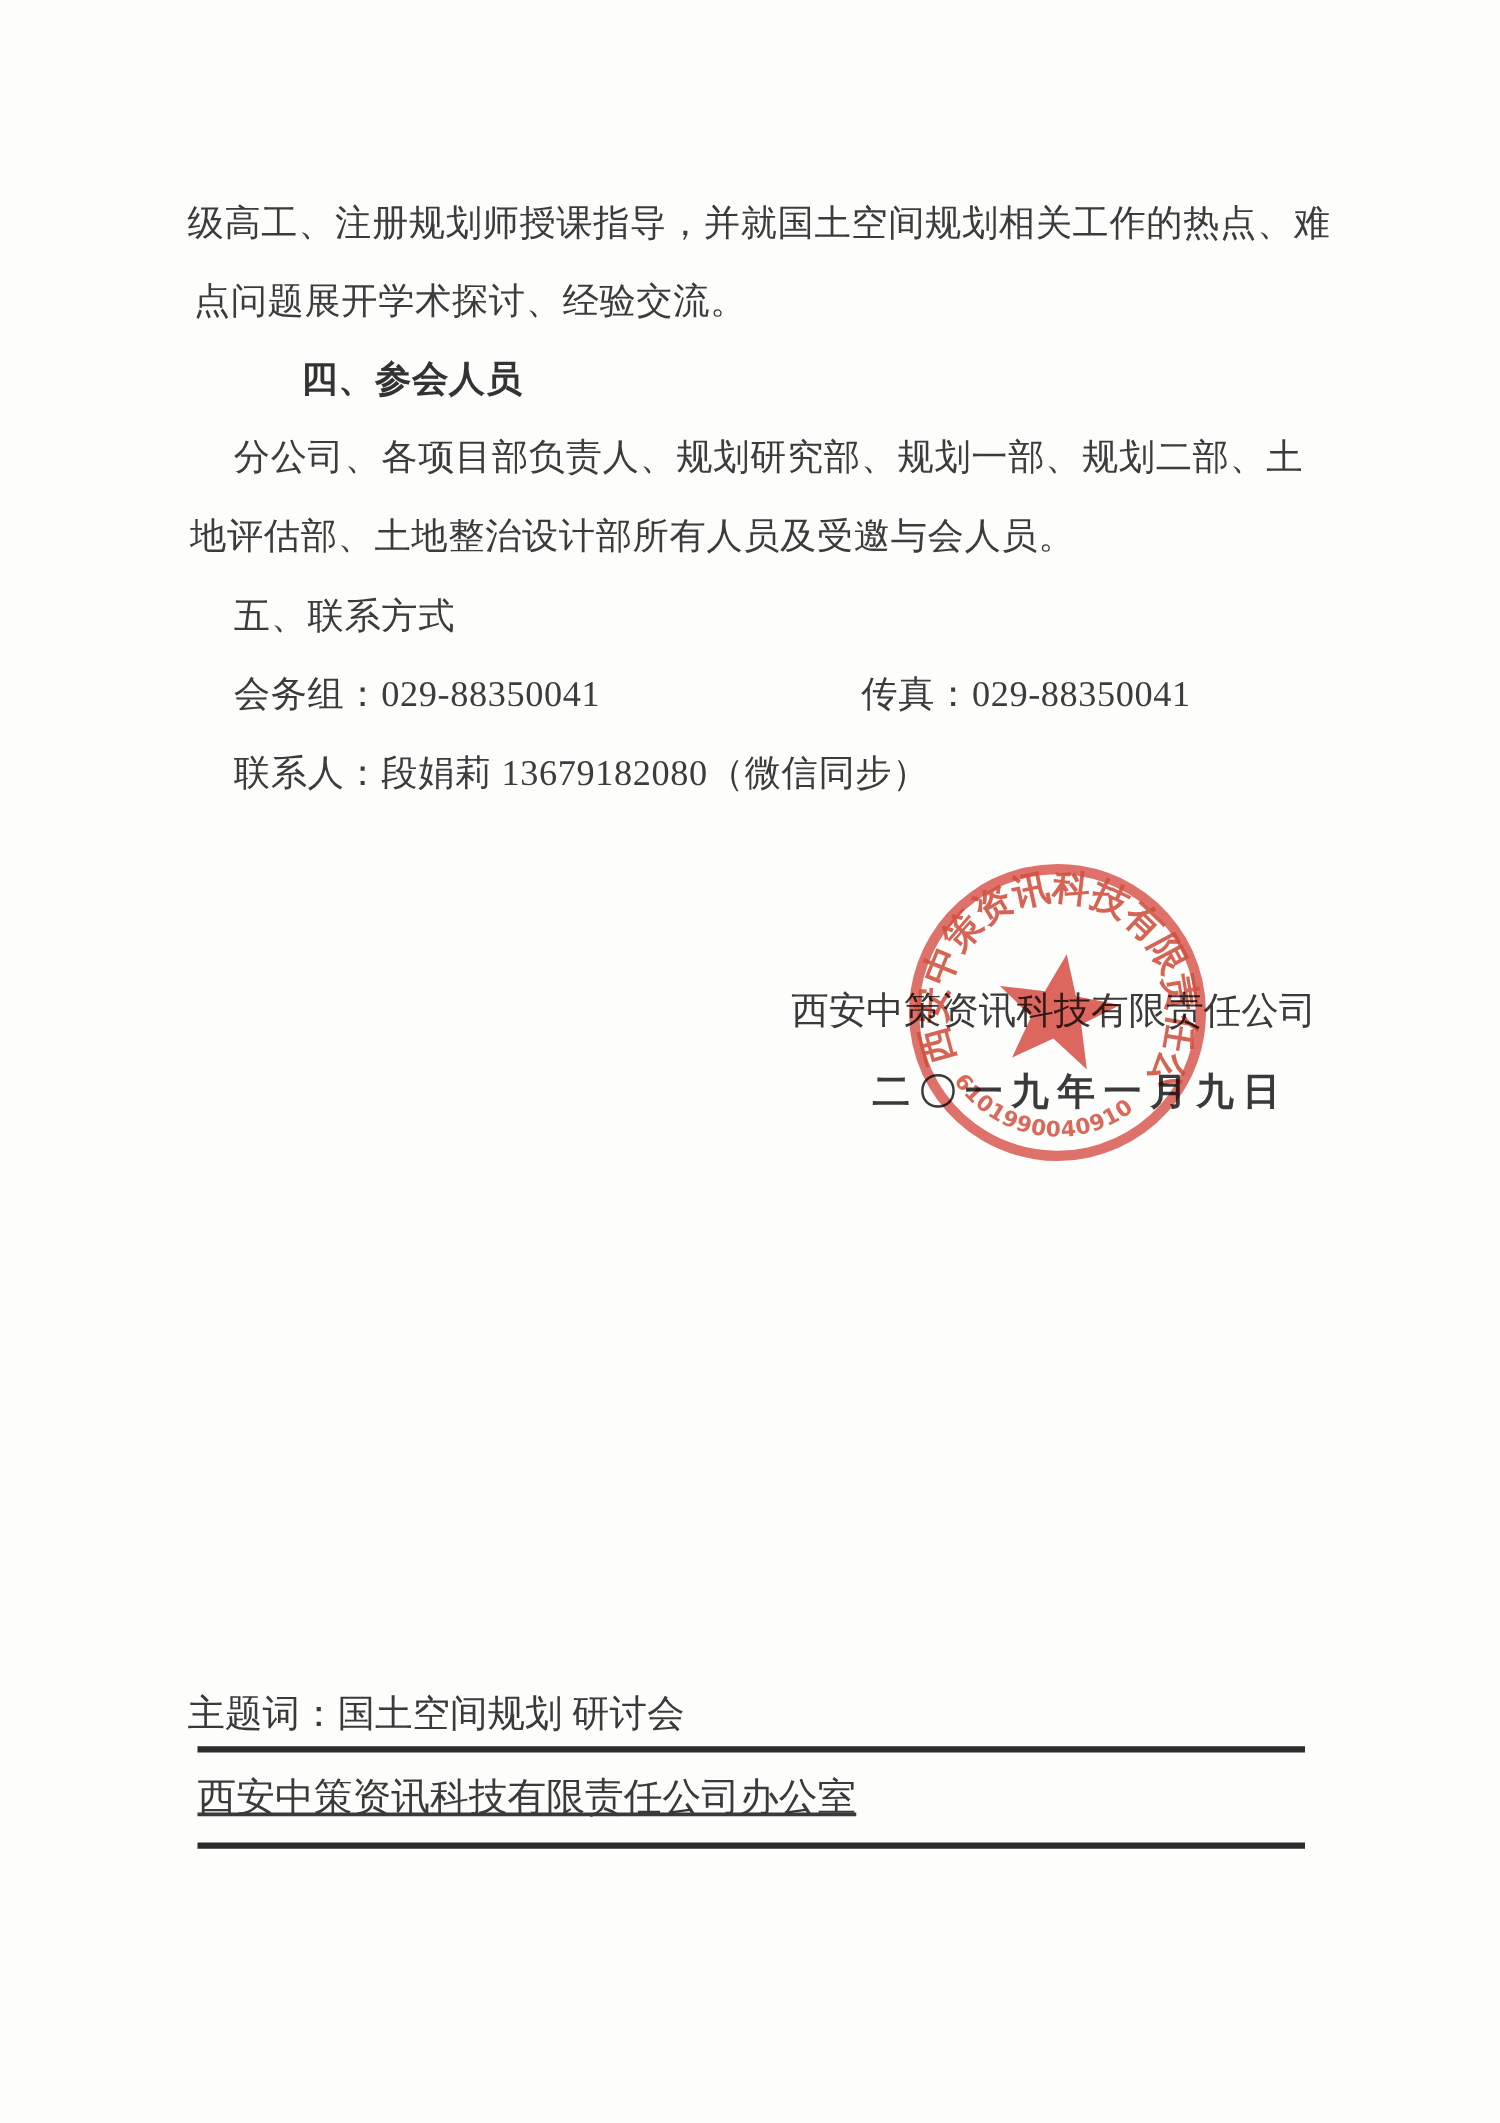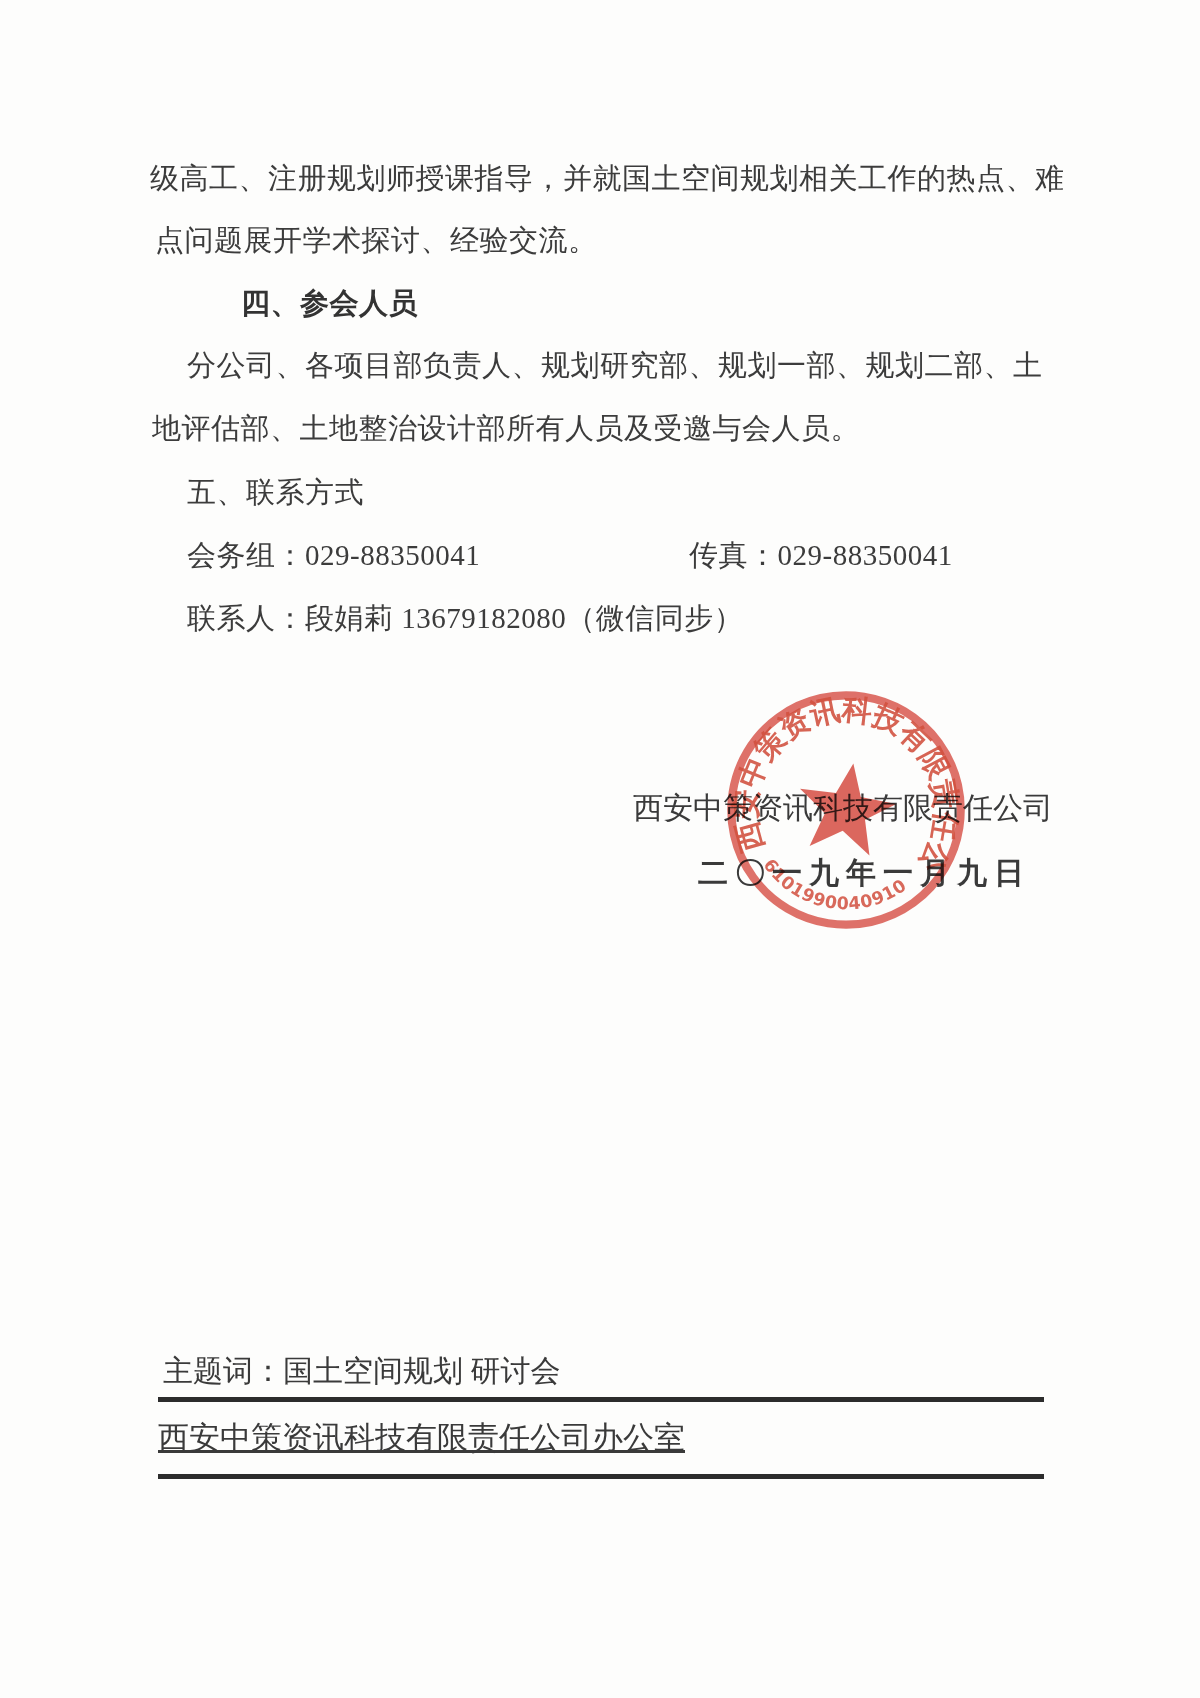--- a/index.html
+++ b/index.html
@@ -81,21 +81,21 @@
       <text font-size="29" fill="#d0422f" opacity="0.88" font-weight="bold" font-family="Liberation Serif, serif">
         <textPath href="#seal-arc-top" startOffset="2" textLength="400" lengthAdjust="spacing">西安中策资讯科技有限责任公司</textPath>
       </text>
       <polygon opacity="0.88" fill="#d5463a" points="125,79 137.3,110.2 172.6,111.5 144.8,131.4 154.6,165.4 125,145.5 95.4,165.4 105.2,131.4 77.4,111.5 112.7,110.2"></polygon>
       <text font-size="17" fill="#d0422f" opacity="0.85" font-weight="bold" font-family="DejaVu Sans, sans-serif">
         <textPath href="#seal-arc-bottom" startOffset="4" textLength="160" lengthAdjust="spacing">6101990040910</textPath>
       </text>
     </g>
   </svg>
 
-  <div class="footer-line" style="left:163px; top:1351px; font-size:30px;">主题词：国土空间规划 研讨会</div>
+  <div class="footer-line" style="left:150px; top:1351px; font-size:30px;">主题词：国土空间规划 研讨会</div>
 
   <div class="rule" style="top:1397px;"></div>
 
   <div class="footer-line issuer-row" style="left:158px; top:1417px;text-decoration:underline;">
     <span>西安中策资讯科技有限责任公司办公室</span>
     <span class="issuer-gap"></span>
   </div>
 
   <div class="rule" style="top:1474px;"></div>
 

